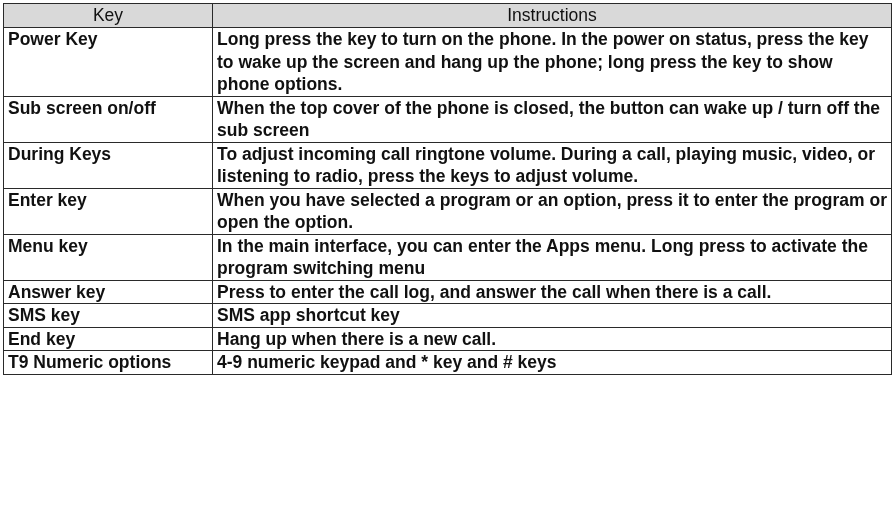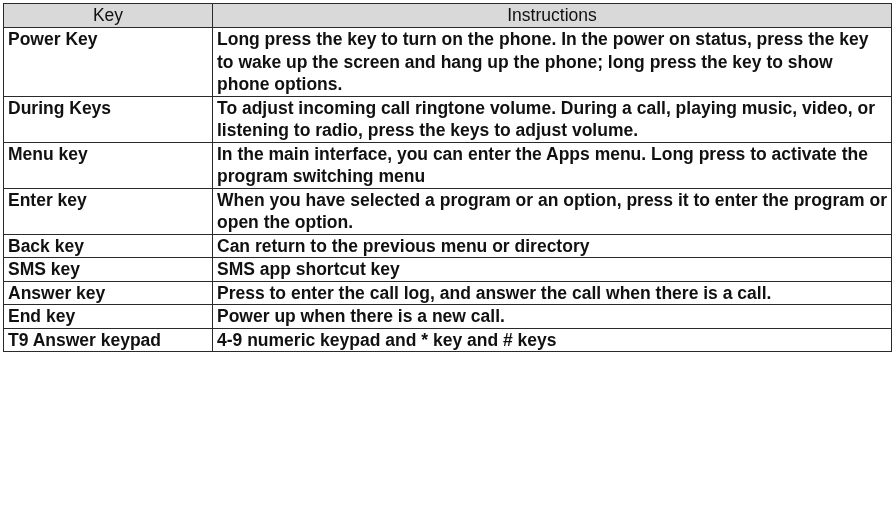--- a/index.html
+++ b/index.html
@@ -43,45 +43,45 @@
       <th>Key</th>
       <th>Instructions</th>
     </tr>
   </thead>
   <tbody>
     <tr>
       <td>Power Key</td>
       <td>Long press the key to turn on the phone. In the power on status, press the key to wake up the screen and hang up the phone; long press the key to show phone options.</td>
     </tr>
     <tr>
+      <td>Sub screen on/off</td>
+      <td>When the top cover of the phone is closed, the button can wake up / turn off the sub screen</td>
+    </tr>
+    <tr>
       <td>During Keys</td>
       <td>To adjust incoming call ringtone volume. During a call, playing music, video, or listening to radio, press the keys to adjust volume.</td>
+    </tr>
+    <tr>
+      <td>Enter key</td>
+      <td>When you have selected a program or an option, press it to enter the program or open the option.</td>
     </tr>
     <tr>
       <td>Menu key</td>
       <td>In the main interface, you can enter the Apps menu. Long press to activate the program switching menu</td>
     </tr>
     <tr>
-      <td>Enter key</td>
-      <td>When you have selected a program or an option, press it to enter the program or open the option.</td>
-    </tr>
-    <tr>
-      <td>Back key</td>
-      <td>Can return to the previous menu or directory</td>
+      <td>Answer key</td>
+      <td>Press to enter the call log, and answer the call when there is a call.</td>
     </tr>
     <tr>
       <td>SMS key</td>
       <td>SMS app shortcut key</td>
     </tr>
     <tr>
-      <td>Answer key</td>
-      <td>Press to enter the call log, and answer the call when there is a call.</td>
+      <td>End key</td>
+      <td>Hang up when there is a new call.</td>
     </tr>
     <tr>
-      <td>End key</td>
-      <td>Power up when there is a new call.</td>
-    </tr>
-    <tr>
-      <td>T9 Answer keypad</td>
+      <td>T9 Numeric options</td>
       <td>4-9 numeric keypad and * key and # keys</td>
     </tr>
   </tbody>
 </table>
 
 </body></html>

